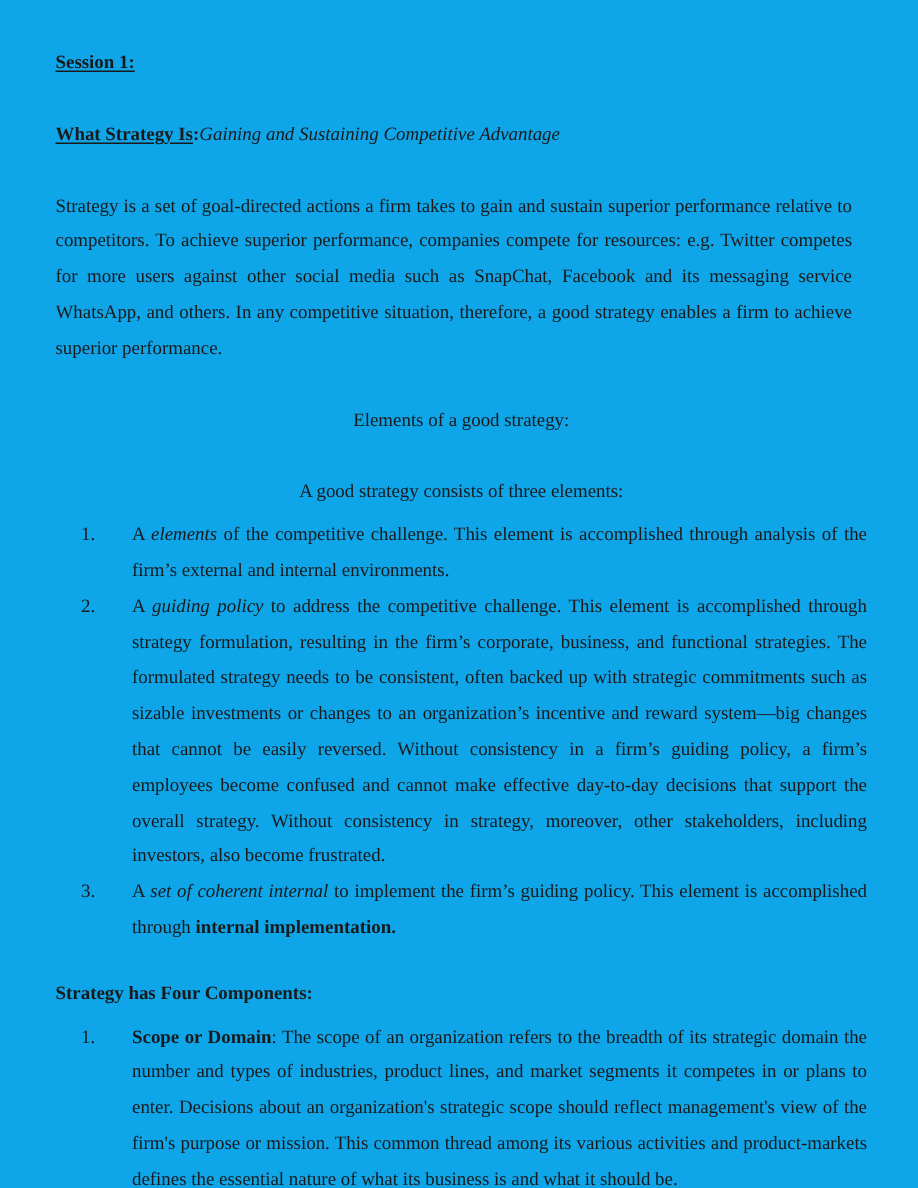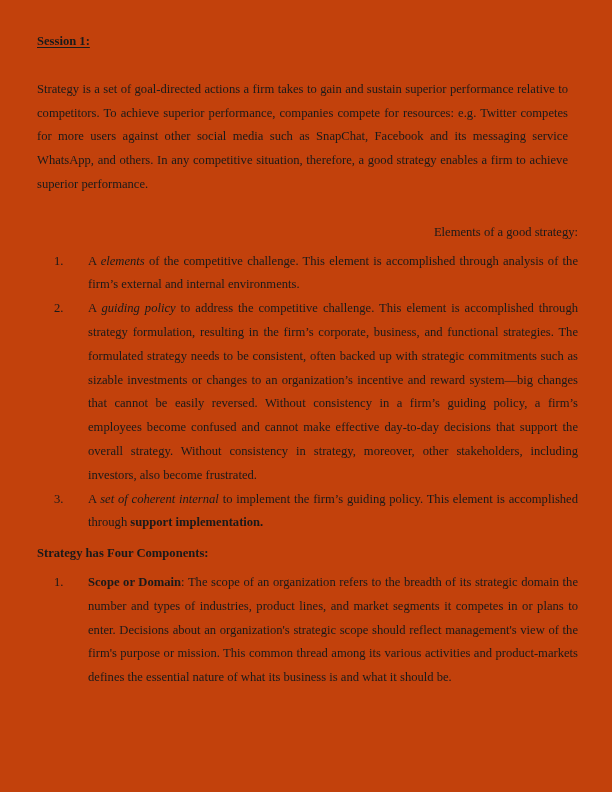--- a/index.html
+++ b/index.html
@@ -13,21 +13,21 @@
     font-family: "Liberation Serif", "DejaVu Serif", serif;
     color: #1a1a1a;
     -webkit-font-smoothing: antialiased;
   }
   .page {
     position: relative;
     width: 612px;
     height: 792px;
     box-sizing: border-box;
     padding: 30px 35px 0 37px;
-    background: #c2410c;
+    background: #0ea5e9;
     overflow: hidden;
   }
   .doc-body {
     width: 541px;
     font-size: 12.6px;
     line-height: 23.8px;
     text-align: justify;
     text-justify: inter-word;
   }
   .heading {
@@ -37,22 +37,22 @@
   .u {
     text-decoration: underline;
     text-underline-offset: 2px;
   }
   .it { font-style: italic; }
   .bd { font-weight: bold; }
 
   .blk-session       { margin: 0 0 0 0; }
   .blk-whatstrategy  { margin: 24px 0 0 0; }
   .para              { margin: 24px 10px 0 0; text-align: justify; }
-  .para-plain        { margin: 24px 0 0 0; text-align: right; }
-  .blk-fourcomp      { margin: 7px 0 0 0; }
+  .para-plain        { margin: 24px 0 0 0; text-align: center; }
+  .blk-fourcomp      { margin: 20px 0 0 0; }
 
   ol.numlist {
     margin: 5px 0 0 0;
     padding: 0;
     list-style: none;
     counter-reset: item;
   }
   ol.numlist > li {
     position: relative;
     counter-increment: item;
@@ -74,32 +74,34 @@
   .list-second { margin-top: 5px; }
 </style>
 </head>
 <body>
 
 <div class="page">
   <div class="doc-body">
 
     <p class="heading blk-session u">Session 1:</p>
 
+    <p class="heading blk-whatstrategy"><span class="u">What Strategy Is</span><span>:</span><span class="it" style="font-weight:normal;">Gaining and Sustaining Competitive Advantage</span></p>
 
     <p class="para">Strategy is a set of goal-directed actions a firm takes to gain and sustain superior performance relative to competitors. To achieve superior performance, companies compete for resources: e.g.  Twitter competes for more users against other social media such as SnapChat, Facebook and its messaging service WhatsApp, and others. In any competitive situation, therefore, a good strategy enables a firm to achieve superior performance.</p>
 
     <p class="para-plain">Elements of a good strategy:</p>
 
+    <p class="para-plain">A good strategy consists of three elements:</p>
 
     <ol class="numlist list-first">
       <li><span>A </span><span class="it">elements</span><span> of the competitive challenge. This element is accomplished through analysis of the firm’s external and internal environments.</span></li>
 
       <li><span>A </span><span class="it">guiding policy</span><span> to address the competitive challenge. This element is accomplished through strategy formulation, resulting in the firm’s corporate, business, and functional strategies. The formulated strategy needs to be consistent, often backed up with strategic commitments such as sizable investments or changes to an organization’s incentive and reward system—big changes that cannot be easily reversed. Without consistency in a firm’s guiding policy, a firm’s employees become confused and cannot make effective day-to-day decisions that support the overall strategy. Without consistency in strategy, moreover, other stakeholders, including investors, also become frustrated.</span></li>
 
-      <li><span>A </span><span class="it">set of coherent internal</span><span> to implement the firm’s guiding policy. This element is accomplished through </span><span class="bd">support implementation.</span></li>
+      <li><span>A </span><span class="it">set of coherent internal</span><span> to implement the firm’s guiding policy. This element is accomplished through </span><span class="bd">internal implementation.</span></li>
     </ol>
 
     <p class="heading blk-fourcomp">Strategy has Four Components:</p>
 
     <ol class="numlist list-second">
       <li><span class="bd">Scope or Domain</span><span>: The scope of an organization refers to the breadth of its strategic domain the number and types of industries, product lines, and market segments it competes in or plans to enter. Decisions about an organization's strategic scope should reflect management's view of the firm's purpose or mission. This common thread among its various activities and product-markets defines the essential nature of what its business is and what it should be.</span></li>
 
     </ol>
 
   </div>

